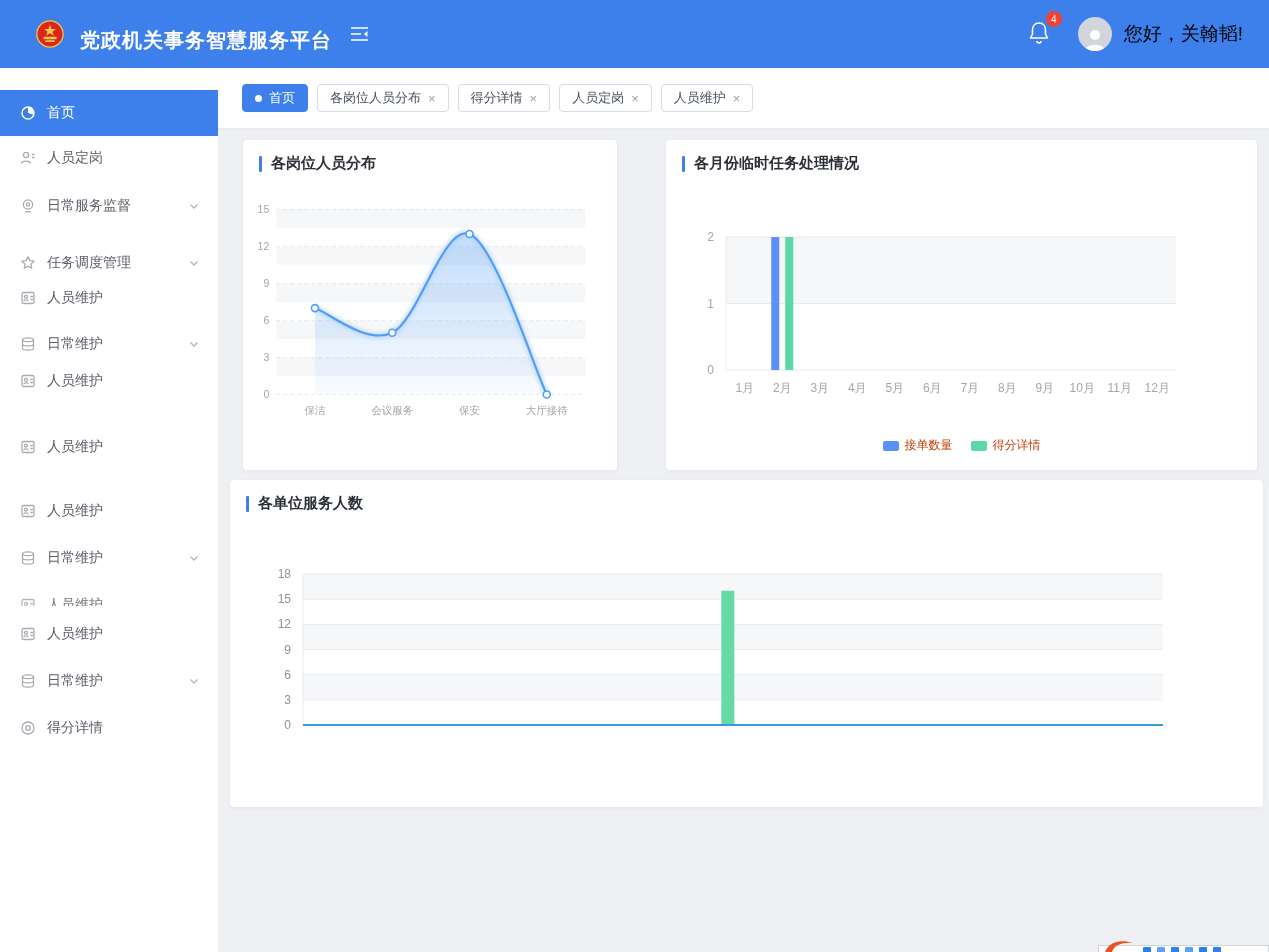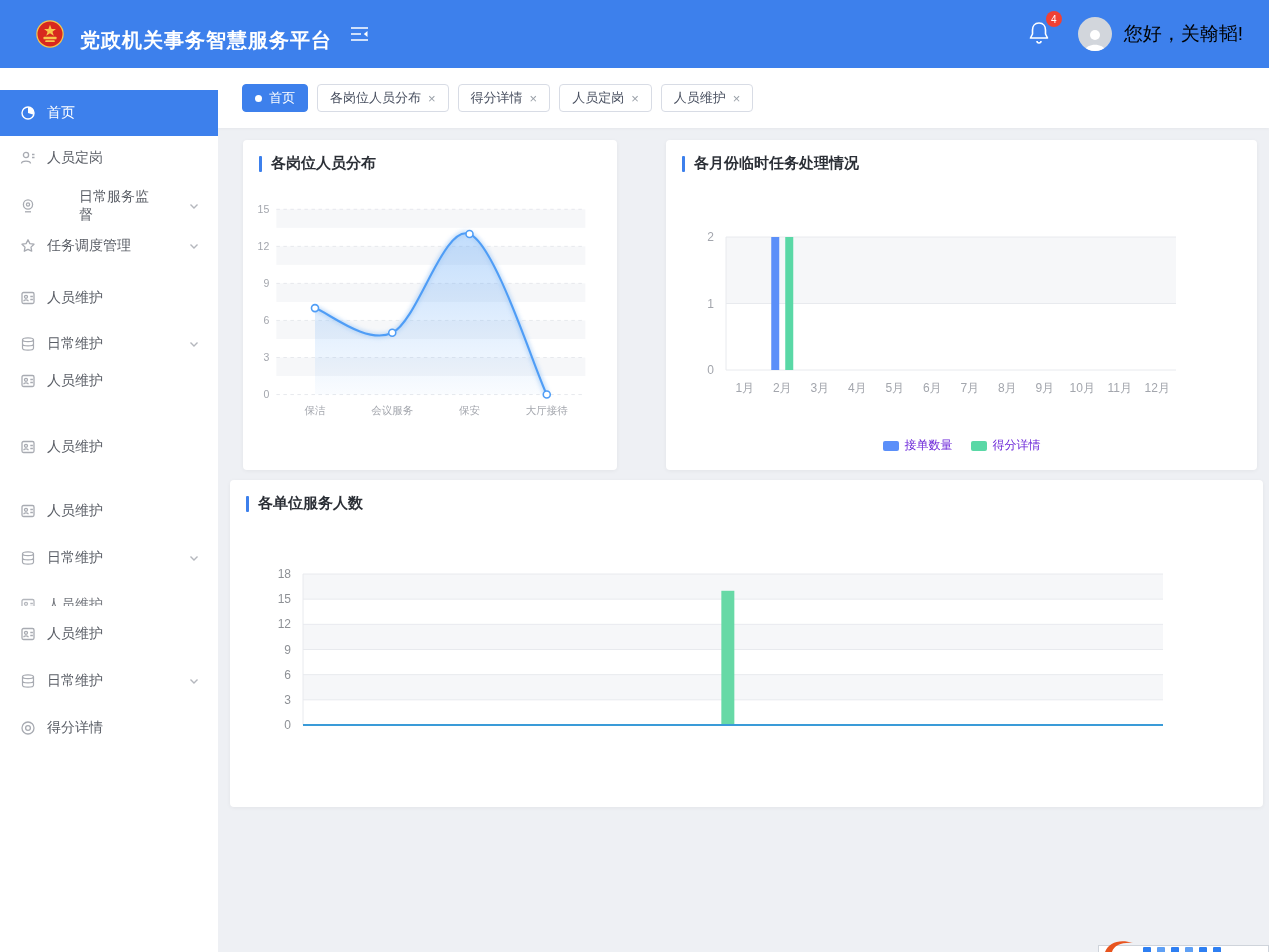--- a/index.html
+++ b/index.html
@@ -40,21 +40,21 @@
   
   .card{position:absolute;background:#fff;border-radius:4px;box-shadow:0 1px 4px rgba(0,0,0,.05);}
   .card1{left:243px;top:140px;width:374px;height:330px;}
   .card2{left:666px;top:140px;width:591px;height:330px;}
   .card3{left:230px;top:480px;width:1027px;height:327px;padding-left:6px;}
   .card-title{position:absolute;top:14px;left:16px;display:flex;align-items:center;
     font-size:15px;font-weight:bold;color:#2b2f36;z-index:2;}
   .marker{width:3px;height:16px;background:#3d80ec;margin-right:9px;border-radius:1px;}
   svg.chart{position:absolute;left:0;top:0;width:100%;height:100%;}
   .legend{position:absolute;left:0;right:0;bottom:16px;display:flex;justify-content:center;
-    gap:18px;font-size:12px;color:#6d28d9;align-items:center;z-index:2;}
+    gap:18px;font-size:12px;color:#c2410c;align-items:center;z-index:2;}
   .lg-item{display:flex;align-items:center;cursor:pointer;}
   .lg-swatch{width:16px;height:10px;border-radius:2px;margin-right:6px;display:inline-block;}
   
   .float-bar{position:absolute;right:0;bottom:0;width:171px;height:7px;background:#fff;
     border:1px solid #cfd4db;border-bottom:none;box-sizing:border-box;z-index:30;cursor:pointer;}
   .fb-logo{position:absolute;left:4px;top:-6px;}
   .fb-icons{position:absolute;left:44px;top:1px;height:6px;overflow:hidden;display:flex;gap:6px;}
   .fb-dot{width:8px;height:10px;background:#2e7ff2;border-radius:1px;flex:none;}
   .fb-dot.lt{background:#5fa0f5;}
 </style>
@@ -107,36 +107,36 @@
     <div class="sb-item" style="top: 67px;">
       <span class="ico">
         <svg viewBox="0 0 16 16" fill="none" stroke="currentColor" stroke-width="1.3">
           <circle cx="6" cy="5" r="2.6"></circle>
           <path d="M1.5 13.5 C1.5 10.3 10.5 10.3 10.5 13.5"></path>
           <path d="M12 4.5 h2.5 M12 7.5 h2.5"></path>
         </svg>
       </span>
       <span class="lbl">人员定岗</span>
     </div>
-    <div class="sb-item" style="top: 115px; gap: 32px;">
+    <div class="sb-item" style="top: 115px;">
       <span class="ico">
         <svg viewBox="0 0 16 16" fill="none" stroke="currentColor" stroke-width="1.3">
           <circle cx="8" cy="6.5" r="4.6"></circle>
           <circle cx="8" cy="6.5" r="1.6"></circle>
           <path d="M5 13.8 h6"></path>
         </svg>
       </span>
       <span class="lbl">日常服务监督</span>
       <span class="chev">
         <svg viewBox="0 0 12 12" width="12" height="12" fill="none" stroke="currentColor" stroke-width="1.4">
           <path d="M2.5 4.5 L6 8 L9.5 4.5"></path>
         </svg>
       </span>
     </div>
-    <div class="sb-item" style="top: 155px;">
+    <div class="sb-item" style="top: 172px;">
       <span class="ico">
         <svg viewBox="0 0 16 16" fill="none" stroke="currentColor" stroke-width="1.3">
           <path d="M8 1.8 L9.9 5.6 14 6.2 11 9.1 11.7 13.2 8 11.3 4.3 13.2 5 9.1 2 6.2 6.1 5.6 Z" stroke-linejoin="round"></path>
         </svg>
       </span>
       <span class="lbl">任务调度管理</span>
       <span class="chev">
         <svg viewBox="0 0 12 12" width="12" height="12" fill="none" stroke="currentColor" stroke-width="1.4">
           <path d="M2.5 4.5 L6 8 L9.5 4.5"></path>
         </svg>

